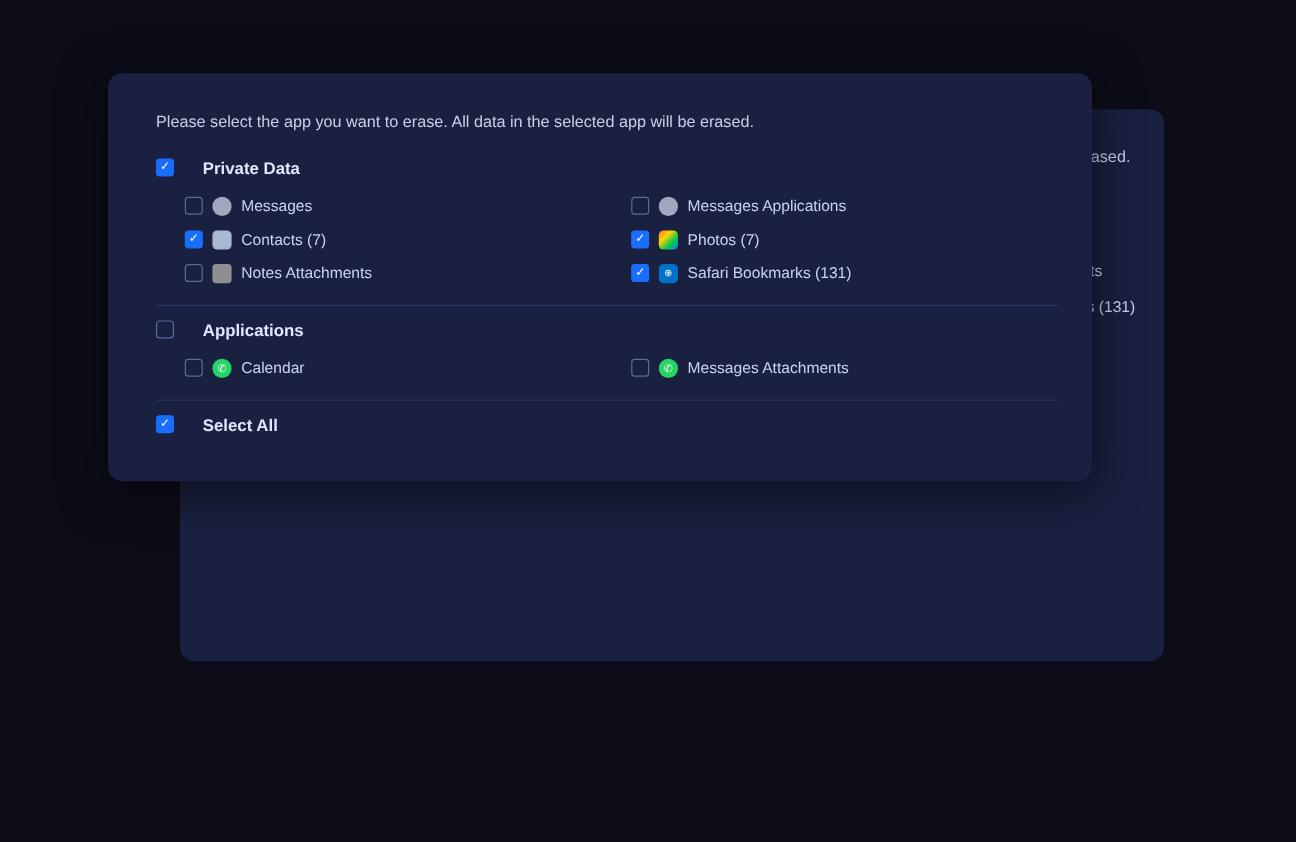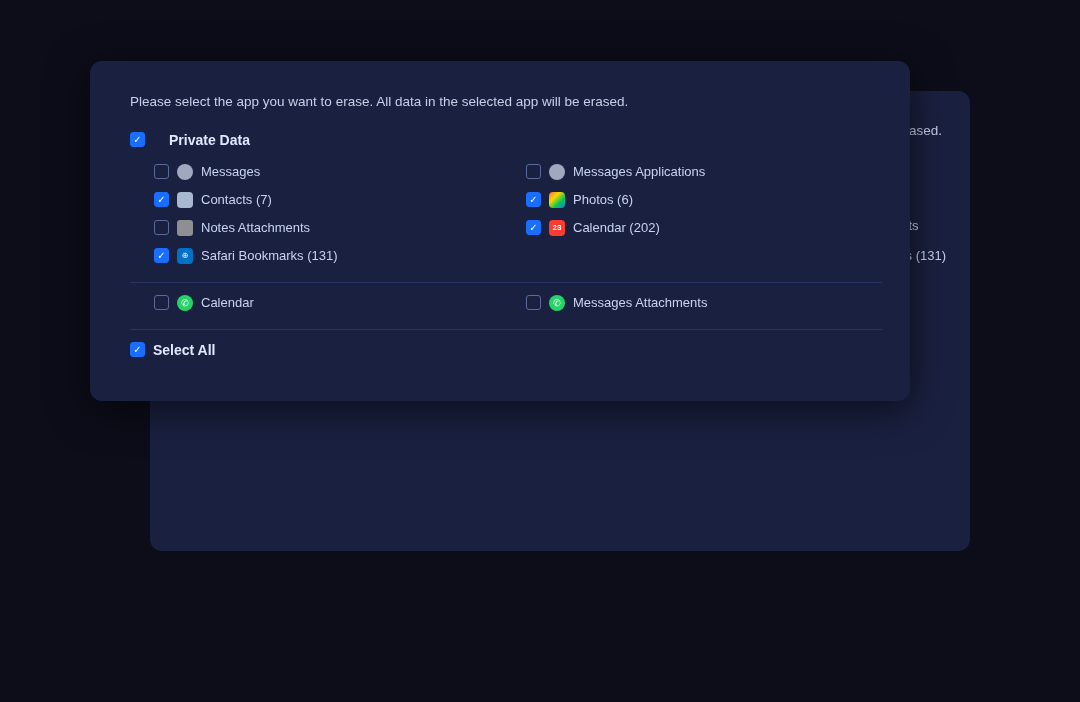--- a/index.html
+++ b/index.html
@@ -89,21 +89,21 @@
 
     .divider {
       border: none;
       border-top: 1px solid #2a3460;
       margin: 12px 0;
     }
 
     .select-all-row {
       display: flex;
       align-items: center;
-      gap: 8px;
+      gap: 24px;
       margin-top: 0;
     }
 
     
     .cb {
       width: 15px;
       height: 15px;
       border: 1.5px solid #5a6a9a;
       border-radius: 3px;
       display: inline-flex;
@@ -209,41 +209,40 @@
     <span class="item-label">Messages Applications</span>
   </div>
         <div class="item-row">
     <div class="cb checked"></div>
     <div class="icon-contacts"></div>
     <span class="item-label">Contacts (7)</span>
   </div>
         <div class="item-row">
     <div class="cb checked"></div>
     <div class="icon-photos"></div>
-    <span class="item-label">Photos (6)</span>
+    <span class="item-label">Photos (7)</span>
   </div>
         <div class="item-row">
     <div class="cb "></div>
     <div class="icon-notes-att"></div>
     <span class="item-label">Notes Attachments</span>
   </div>
         <div class="item-row">
     <div class="cb checked"></div>
-    <div class="icon-calendar">23</div>
-    <span class="item-label">Calendar (202)</span>
-  </div>
-        <div class="item-row">
-    <div class="cb checked"></div>
     <div class="icon-safari">⊕</div>
     <span class="item-label">Safari Bookmarks (131)</span>
   </div>
       </div>
 
     <hr class="divider">
 
+    <div class="section-header">
+      <div class="cb"></div>
+      <span class="section-title">Applications</span>
+    </div>
 
     <div class="items-grid" id="applications-grid">
     <div class="item-row">
     <div class="cb "></div>
     <div class="icon-whatsapp">✆</div>
     <span class="item-label">Calendar</span>
   </div>
         <div class="item-row">
     <div class="cb "></div>
     <div class="icon-whatsapp">✆</div>

